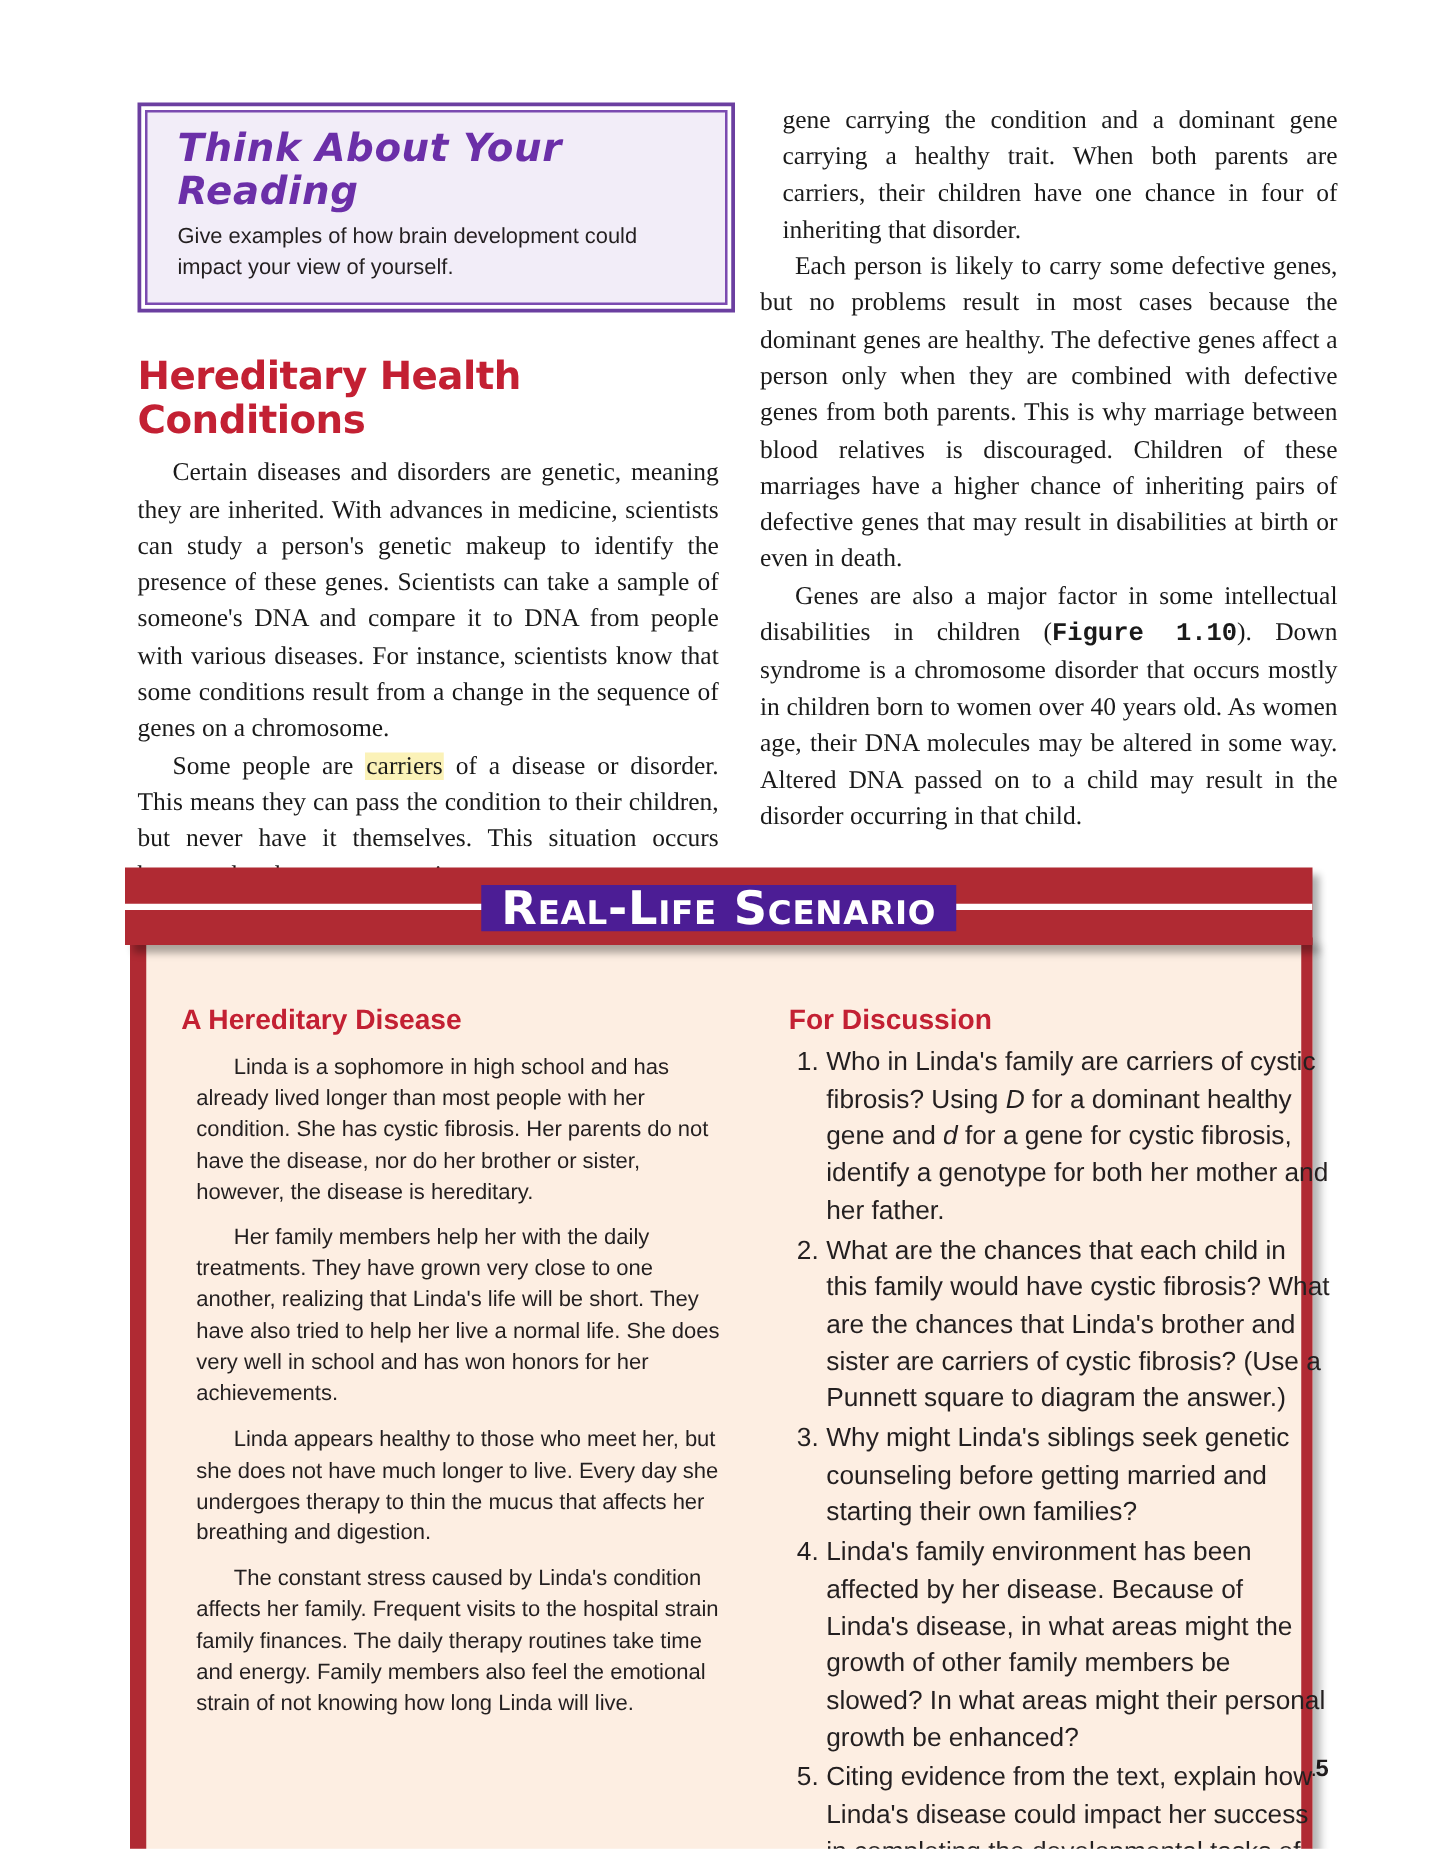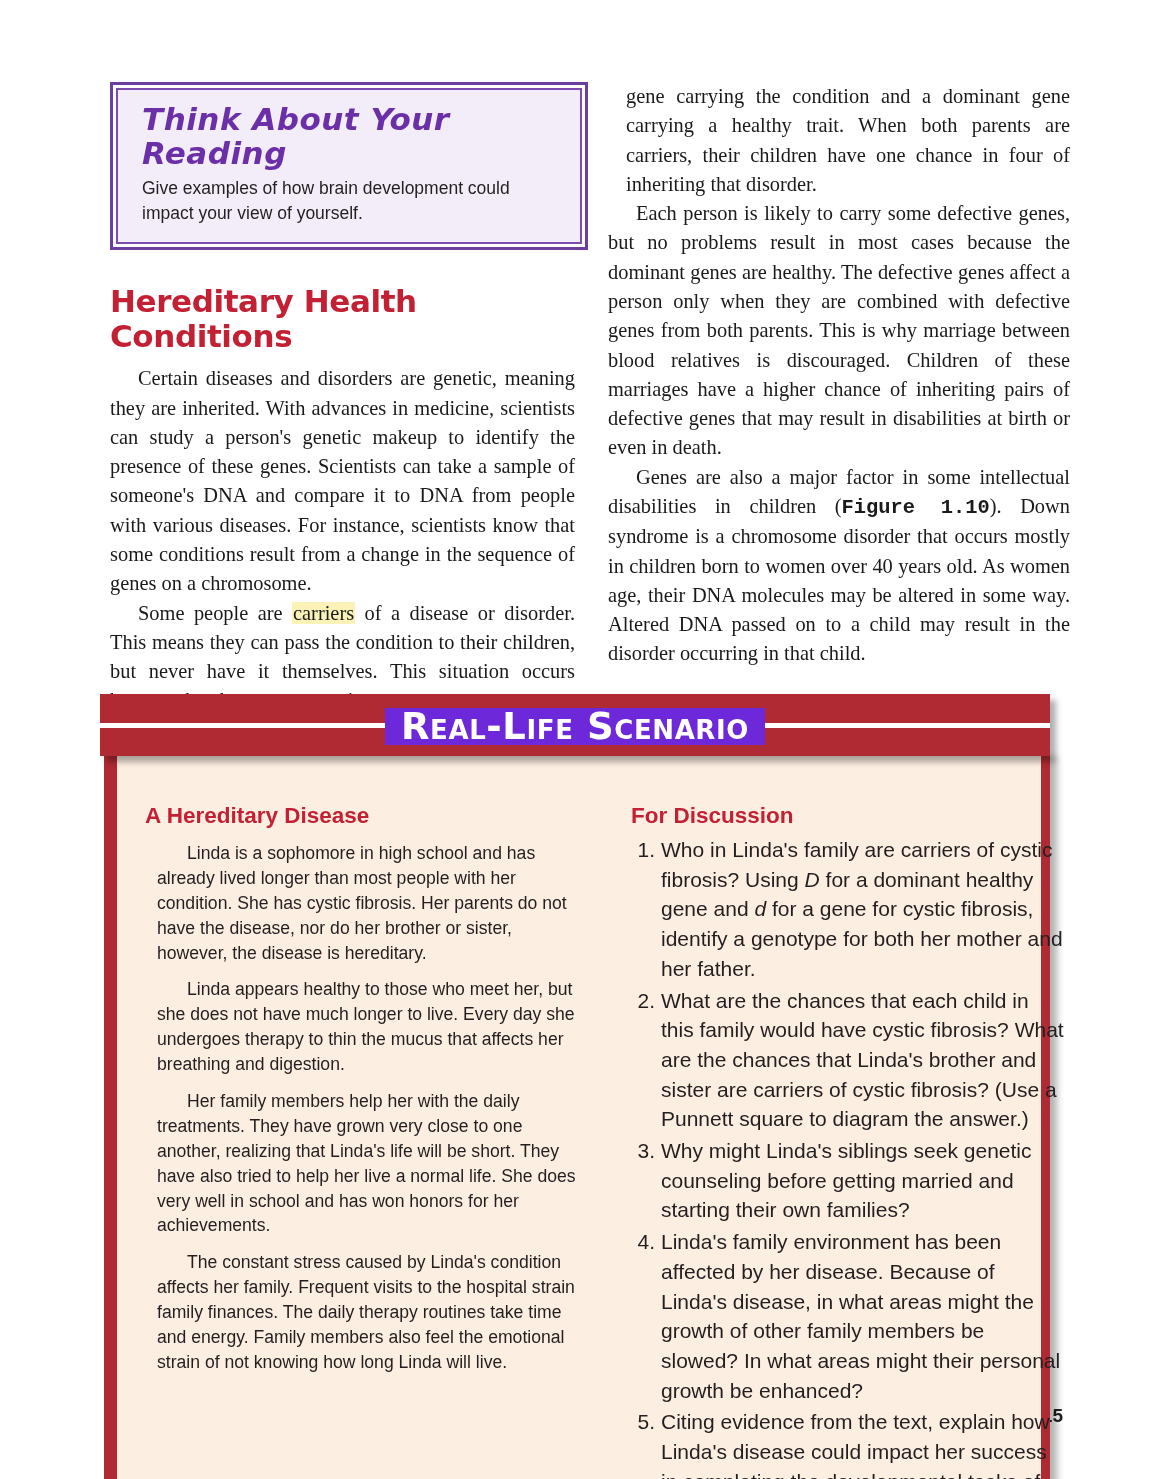--- a/index.html
+++ b/index.html
@@ -141,21 +141,21 @@
     left: 0;
     right: 0;
     top: 0;
     height: 62px;
     display: flex;
     align-items: center;
     justify-content: center;
   }
   .banner-title span {
     display: inline-block;
-    background: #6d28d9;
+    background: #4c1d95;
     color: #ffffff;
     font-family: "DejaVu Sans", sans-serif;
     font-weight: bold;
     font-variant: small-caps;
     font-size: 37px;
     letter-spacing: 0.6px;
     padding: 0 16px;
     line-height: 1;
     position: relative;
     top: 1px;
@@ -294,22 +294,22 @@
         <span>Real-Life Scenario</span>
       </div>
     </div>
 
     <div class="scenario-box">
       <div class="scenario-inner">
 
         <div class="sc-col-left">
           <h3 class="sc-heading">A Hereditary Disease</h3>
           <p class="sc-body">Linda is a sophomore in high school and has already lived longer than most people with her condition. She has cystic fibrosis. Her parents do not have the disease, nor do her brother or sister, however, the disease is hereditary.</p>
+          <p class="sc-body">Her family members help her with the daily treatments. They have grown very close to one another, realizing that Linda's life will be short. They have also tried to help her live a normal life. She does very well in school and has won honors for her achievements.</p>
           <p class="sc-body">Linda appears healthy to those who meet her, but she does not have much longer to live. Every day she undergoes therapy to thin the mucus that affects her breathing and digestion.</p>
-          <p class="sc-body">Her family members help her with the daily treatments. They have grown very close to one another, realizing that Linda's life will be short. They have also tried to help her live a normal life. She does very well in school and has won honors for her achievements.</p>
           <p class="sc-body">The constant stress caused by Linda's condition affects her family. Frequent visits to the hospital strain family finances. The daily therapy routines take time and energy. Family members also feel the emotional strain of not knowing how long Linda will live.</p>
         </div>
 
         <div class="sc-col-right">
           <h3 class="sc-heading">For Discussion</h3>
           <ol class="discussion">
             <li><span>Who in Linda's family are carriers of cystic fibrosis? Using </span><span class="gene">D</span><span> for a dominant healthy gene and </span><span class="gene">d</span><span> for a gene for cystic fibrosis, identify a genotype for both her mother and her father.</span></li>
             <li><span>What are the chances that each child in this family would have cystic fibrosis? What are the chances that Linda's brother and sister are carriers of cystic fibrosis? (Use a Punnett square to diagram the answer.)</span></li>
             <li><span>Why might Linda's siblings seek genetic counseling before getting married and starting their own families?</span></li>
             <li><span>Linda's family environment has been affected by her disease. Because of Linda's disease, in what areas might the growth of other family members be slowed? In what areas might their personal growth be enhanced?</span></li>

